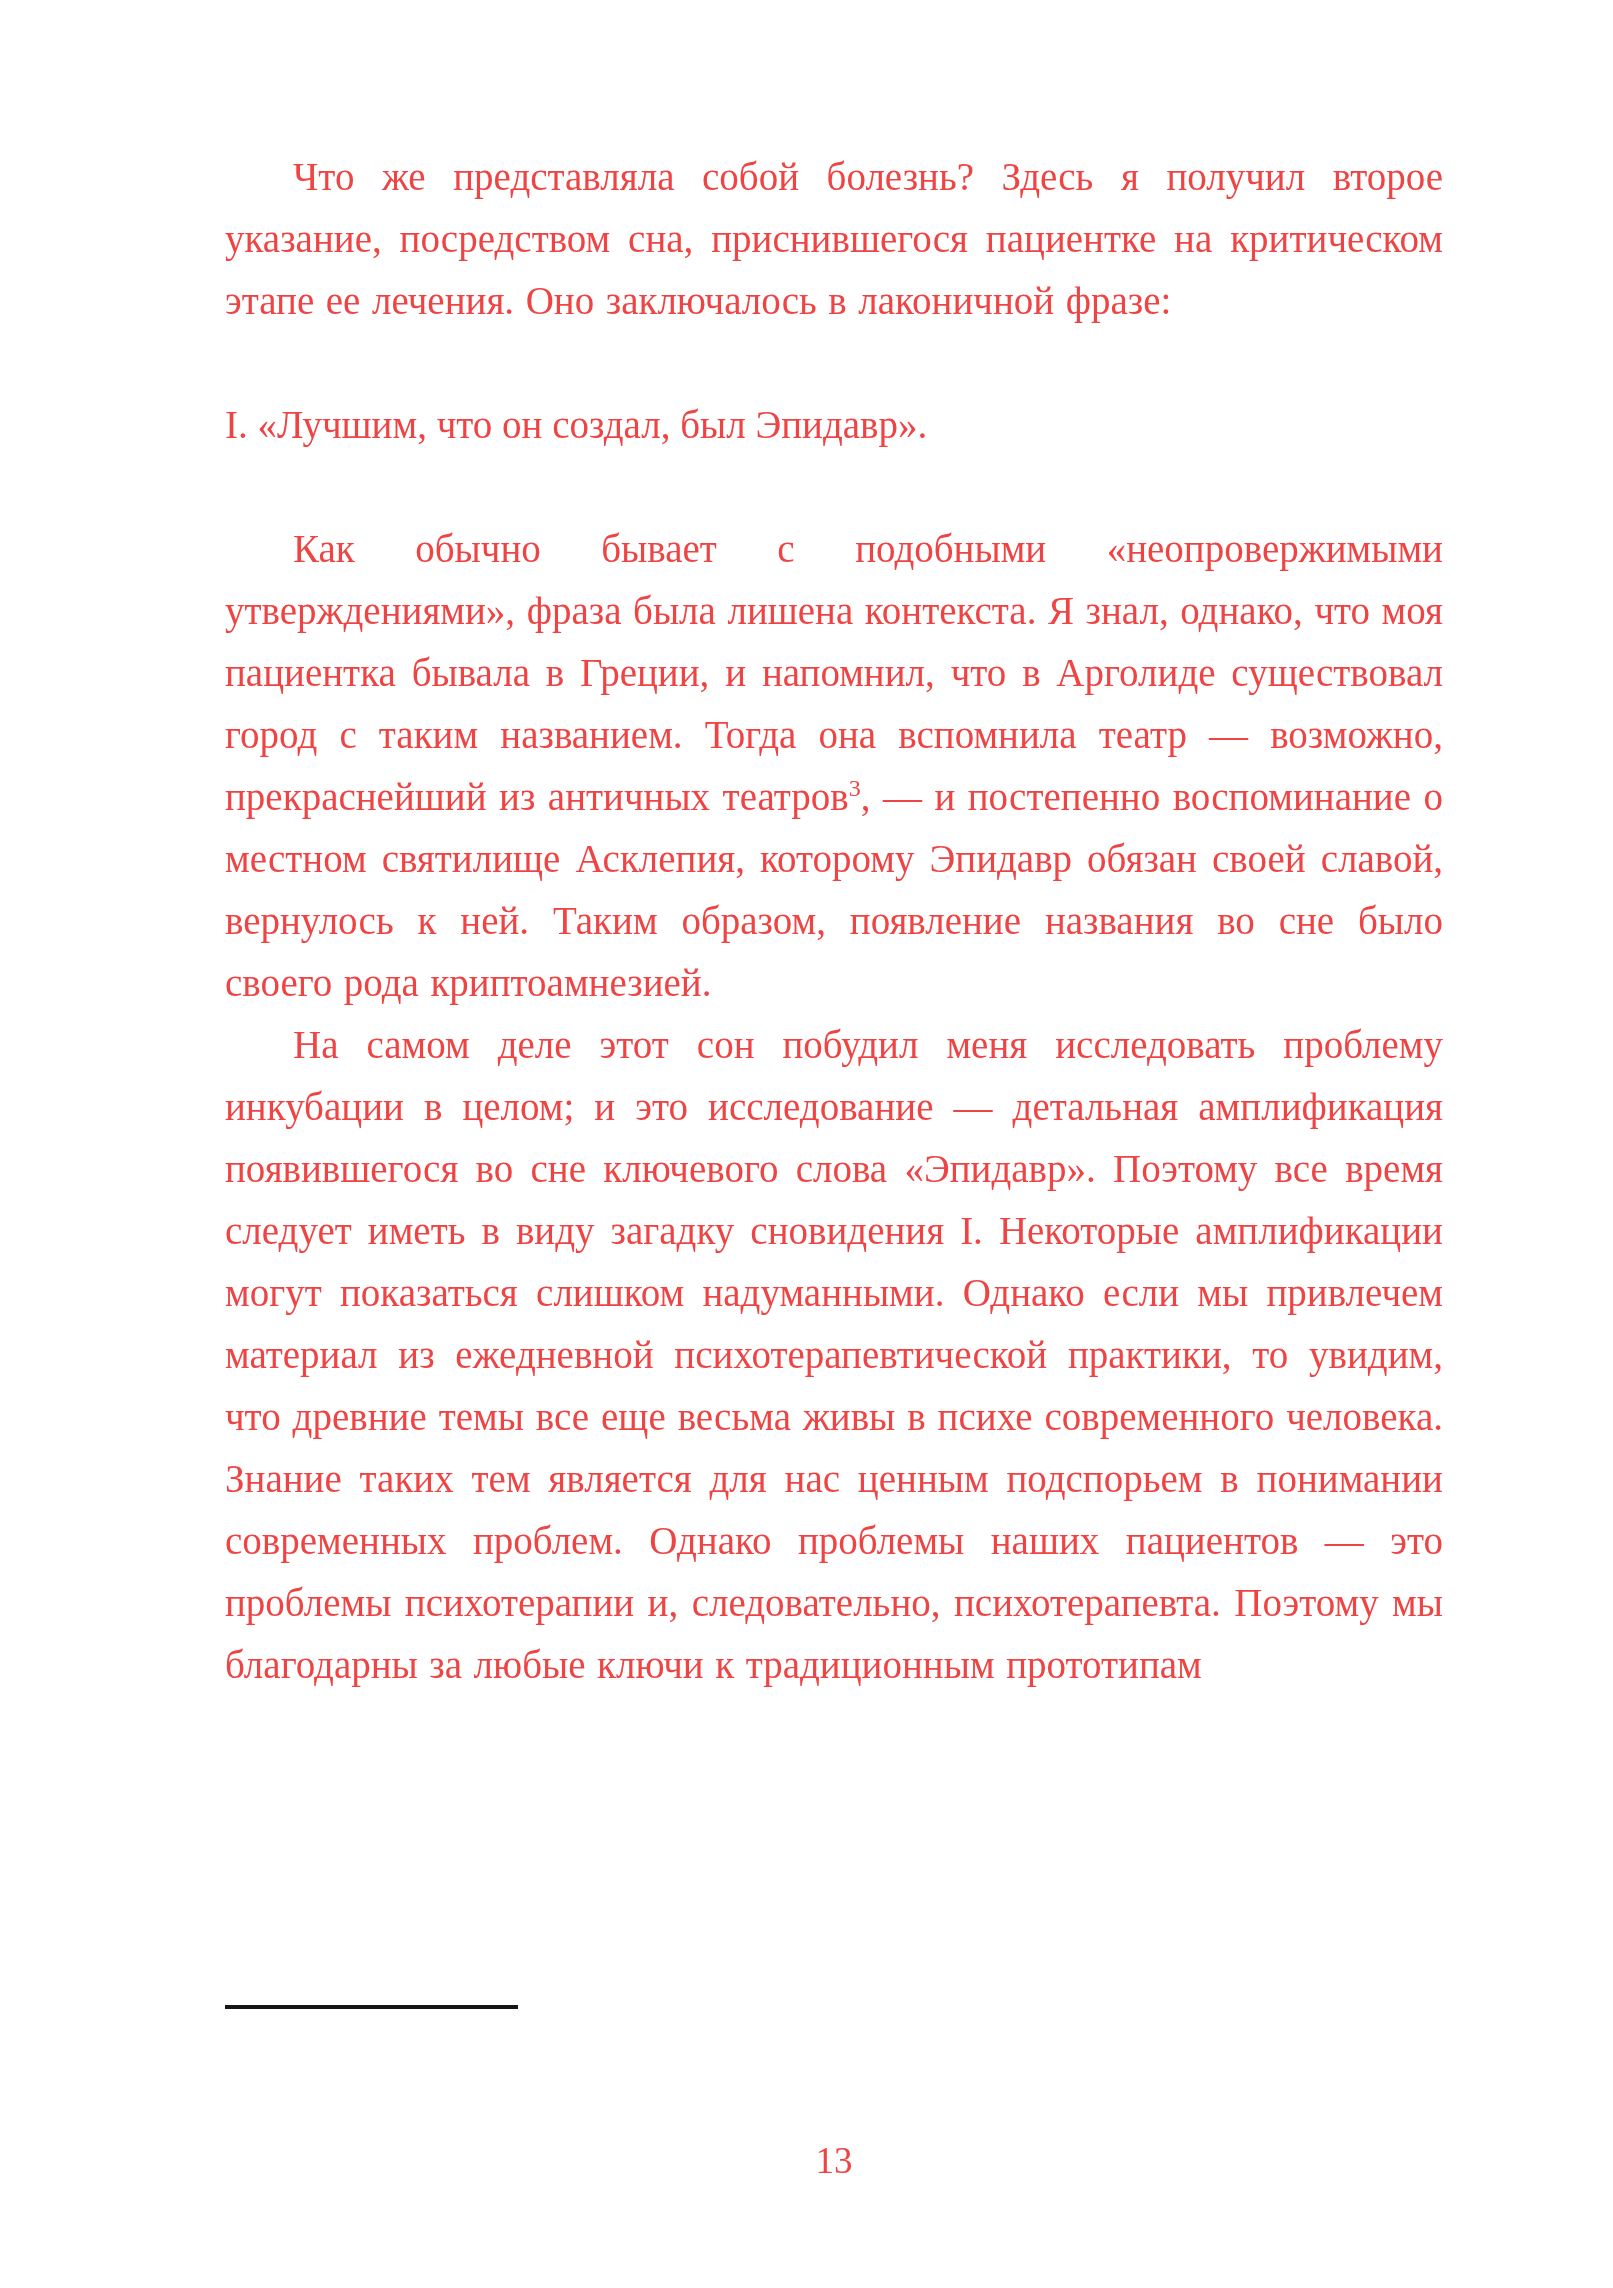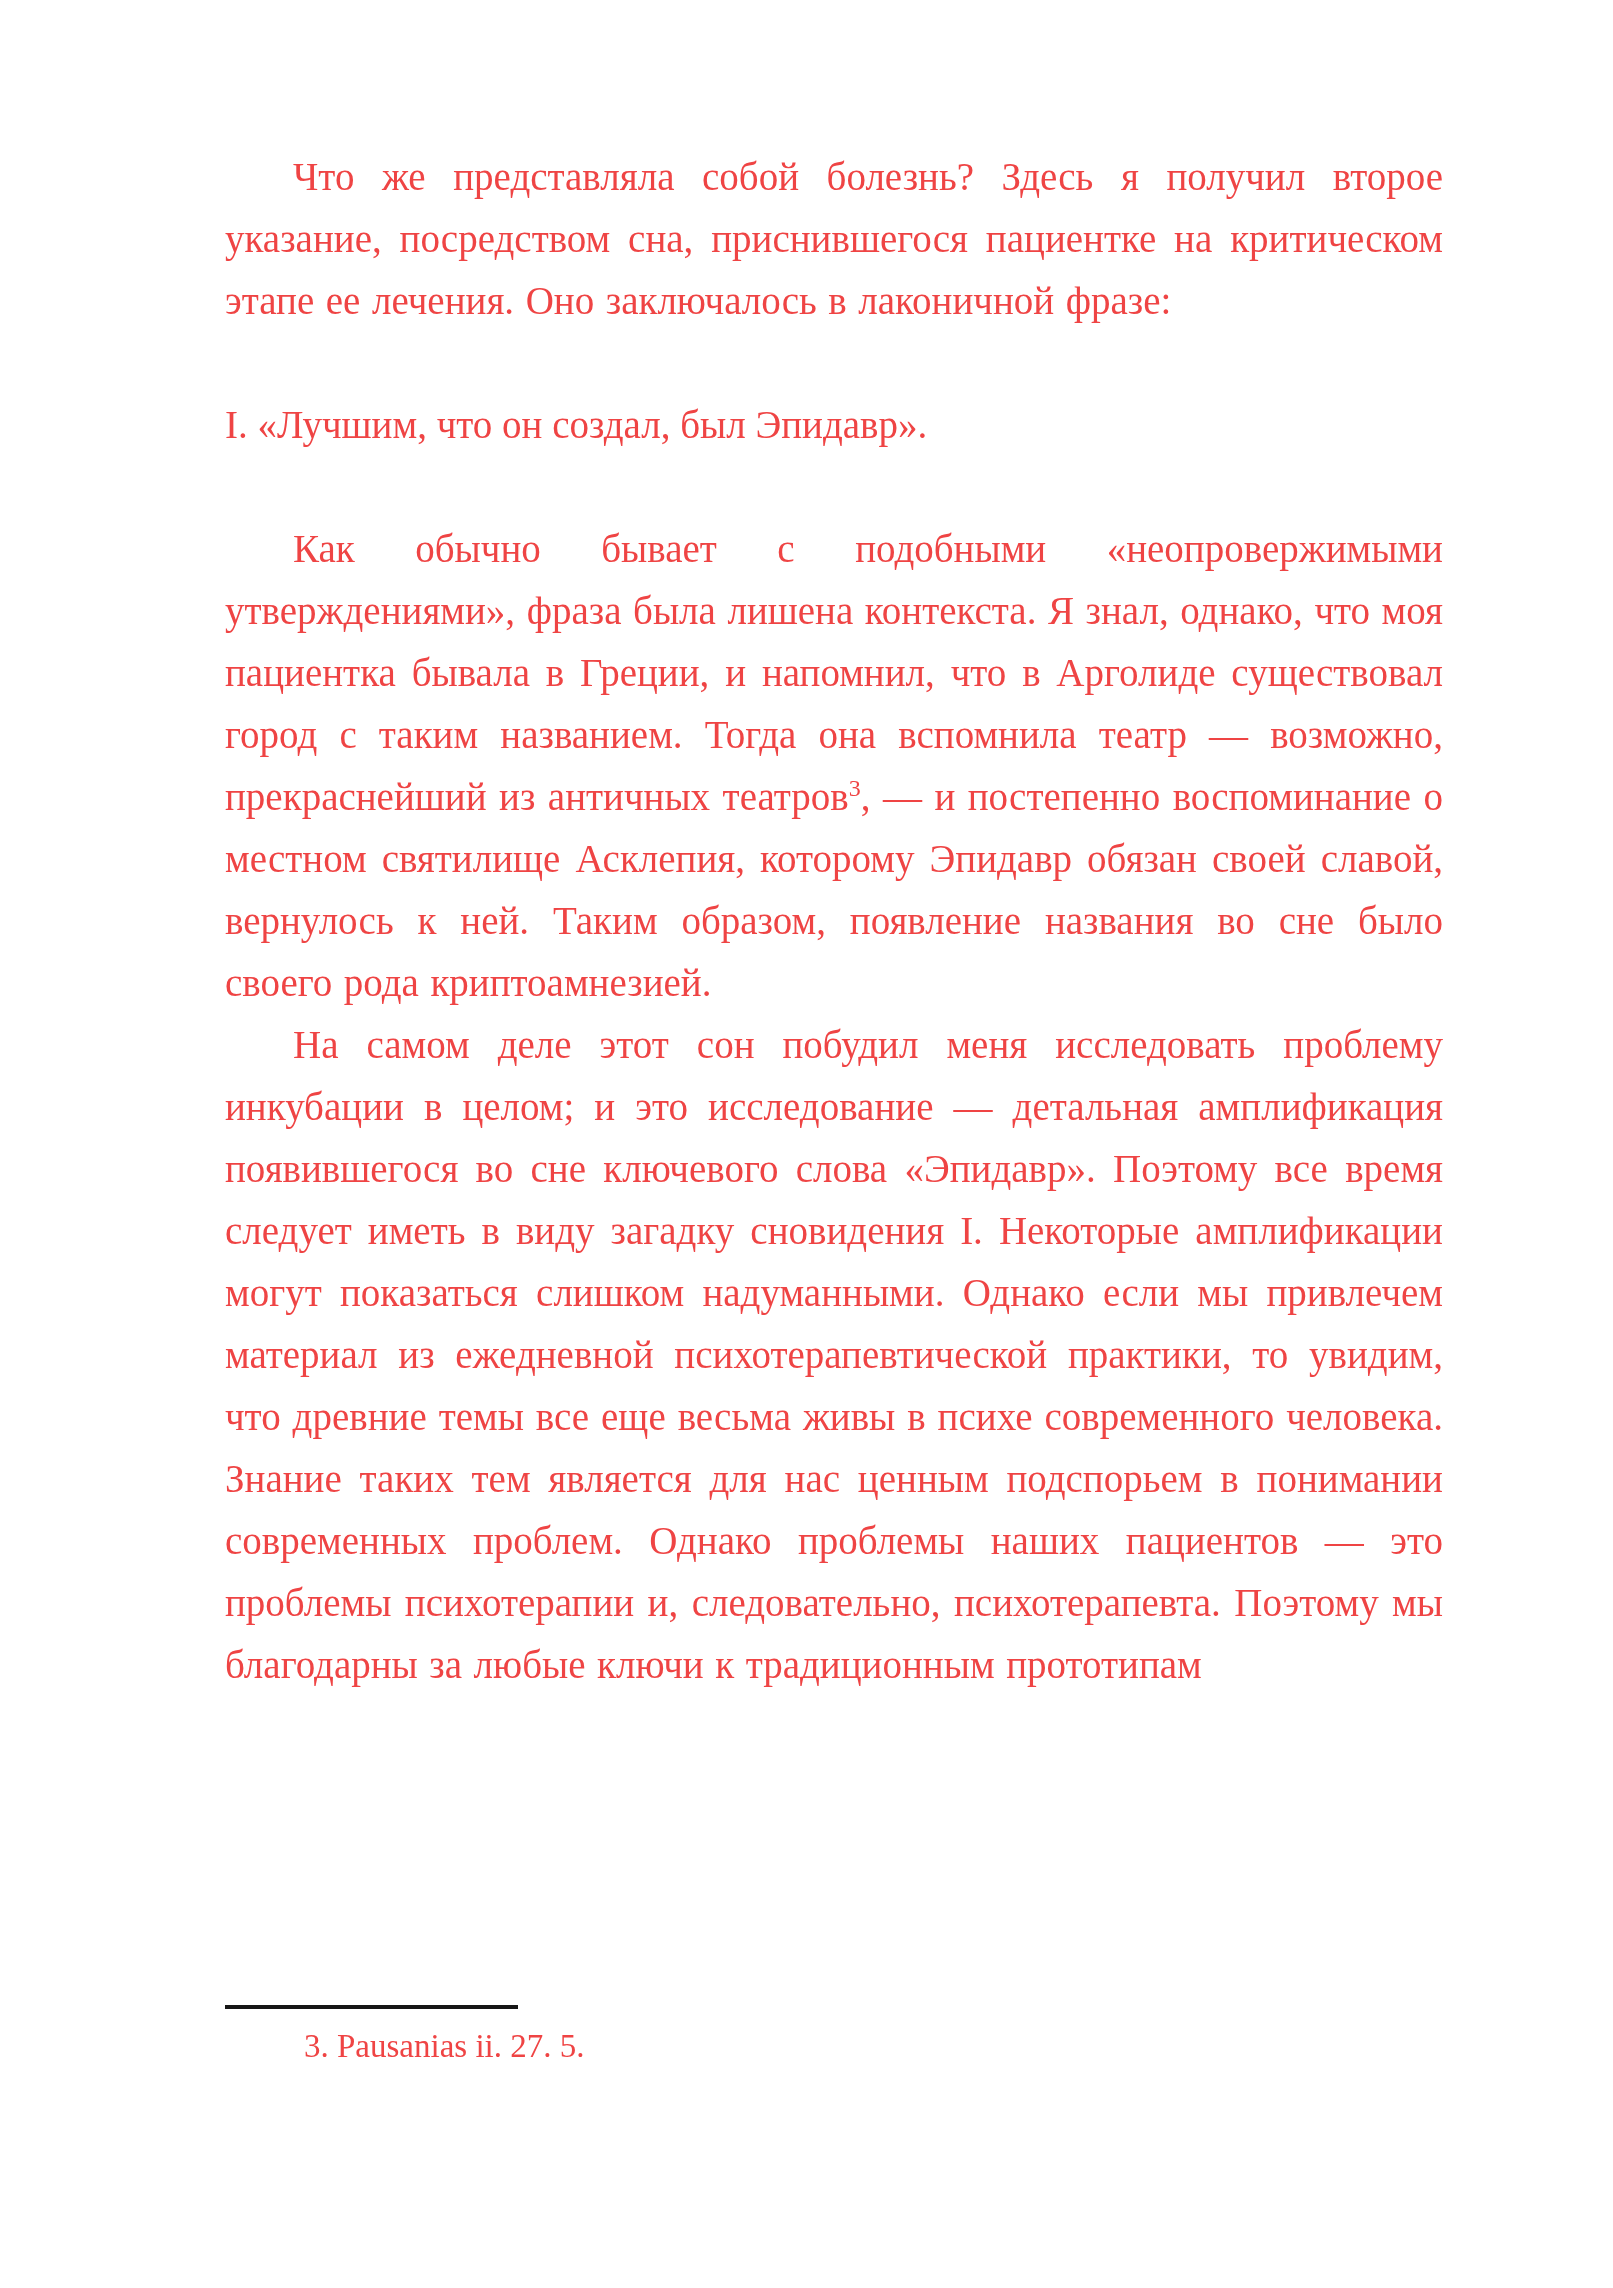--- a/index.html
+++ b/index.html
@@ -81,18 +81,18 @@
     <p class="quote">I. «Лучшим, что он создал, был Эпидавр».</p>
 
     <p class="para"><span>Как обычно бывает с подобными «неопровержимыми утверждениями», фраза была лишена контекста. Я знал, однако, что моя пациентка бывала в Греции, и напомнил, что в Арголиде существовал город с таким названием. Тогда она вспомнила театр — возможно, прекраснейший из античных театров</span><sup class="fn-marker">3</sup><span>, — и постепенно воспоминание о местном святилище Асклепия, которому Эпидавр обязан своей славой, вернулось к ней. Таким образом, появление названия во сне было своего рода криптоамнезией.</span></p>
 
     <p class="para">На самом деле этот сон побудил меня исследовать проблему инкубации в целом; и это исследование — детальная амплификация появившегося во сне ключевого слова «Эпидавр». Поэтому все время следует иметь в виду загадку сновидения I. Некоторые амплификации могут показаться слишком надуманными. Однако если мы привлечем материал из ежедневной психотерапевтической практики, то увидим, что древние темы все еще весьма живы в психе современного человека. Знание таких тем является для нас ценным подспорьем в понимании современных проблем. Однако проблемы наших пациентов — это проблемы психотерапии и, следовательно, психотерапевта. Поэтому мы благодарны за любые ключи к традиционным прототипам</p>
 
   </div>
 
   <div class="footnote-area">
     <div class="footnote-rule"></div>
-    <p class="footnote">3. Pausanias ii. 27. 5.</p>
   </div>
 
+  <div class="page-number">13</div>
 
 </div>
 
 
 </body></html>

